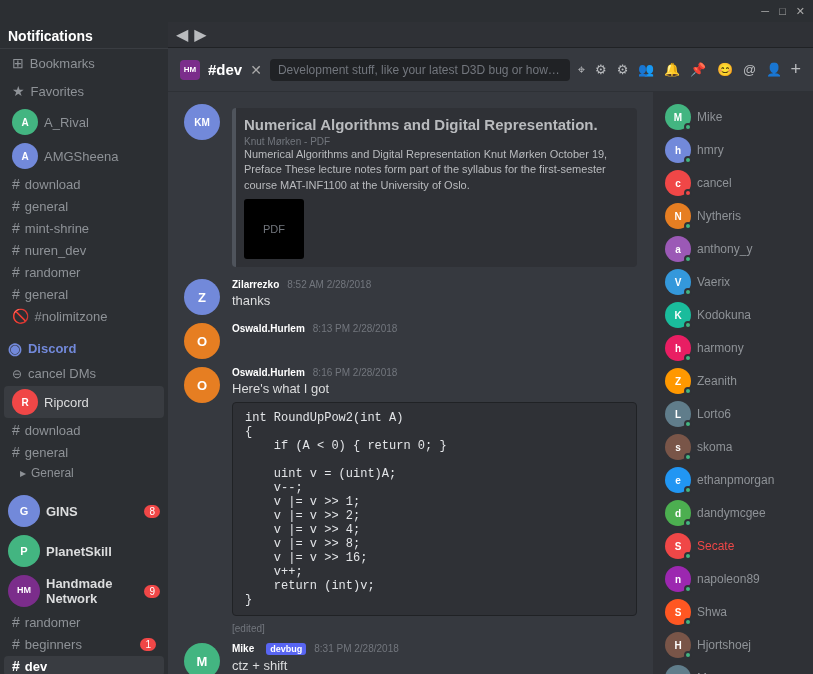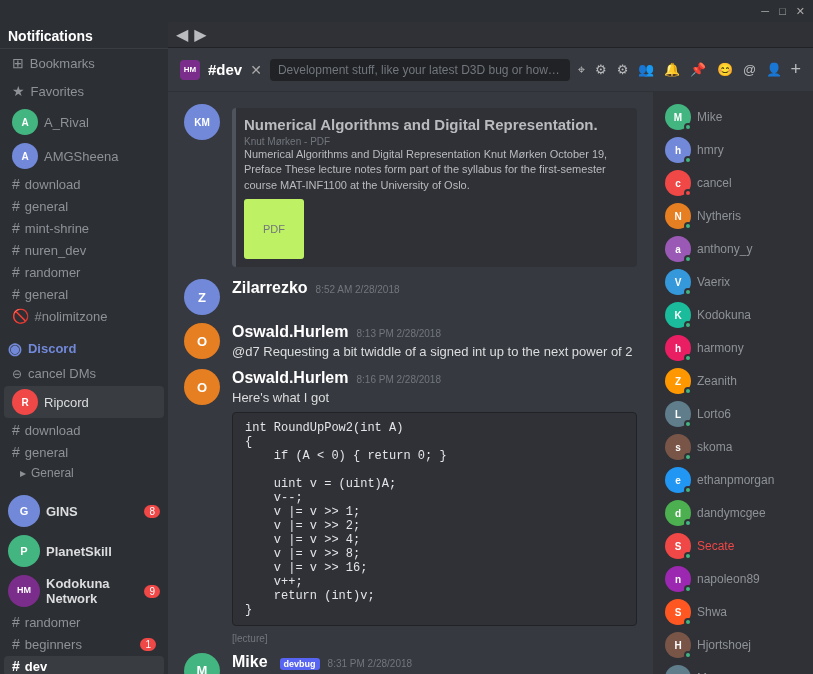--- a/index.html
+++ b/index.html
@@ -119,21 +119,21 @@
         <span style="background:#f04747; color:#fff; border-radius:8px; font-size:10px; padding:1px 5px;">8</span>
       </div>
 
       <div style="display:flex; align-items:center; padding:4px 8px; cursor:pointer;">
         <div style="width:32px; height:32px; border-radius:50%; background:#43b581; display:flex; align-items:center; justify-content:center; font-size:11px; color:white; font-weight:bold; margin-right:6px; flex-shrink:0;">P</div>
         <span style="color:#dcddde; font-weight:600;">PlanetSkill</span>
       </div>
 
       <div style="display:flex; align-items:center; padding:4px 8px; cursor:pointer;">
         <div style="width:32px; height:32px; border-radius:50%; background:#7b2d8b; display:flex; align-items:center; justify-content:center; font-size:9px; color:white; font-weight:bold; margin-right:6px; flex-shrink:0; text-align:center; line-height:1.1;">HM</div>
-        <span style="color:#dcddde; font-weight:600; flex:1;">Kodokuna Network</span>
+        <span style="color:#dcddde; font-weight:600; flex:1;">Handmade Network</span>
         <span style="background:#f04747; color:#fff; border-radius:8px; font-size:10px; padding:1px 5px;">9</span>
       </div>
 
       <div style="display:flex; align-items:center; padding:2px 8px; cursor:pointer; color:#8e9297; margin:1px 4px; border-radius:4px;">
         <span style="margin-right:5px; font-size:14px;">#</span>
           <span>randomer</span>
       </div>
       <div style="display:flex; align-items:center; padding:2px 8px; cursor:pointer; color:#8e9297; margin:1px 4px; border-radius:4px;">
         <span style="margin-right:5px; font-size:14px;">#</span>
           <span style="flex:1;">beginners</span>
@@ -175,58 +175,58 @@
       </div>
 
       <div style="display:flex; flex:1; overflow:hidden;">
 
         <div style="flex:1; overflow-y:auto; padding:8px 0; background:#36393f;">
           <style>
             .msg-row { display:flex; padding:4px 16px; gap:12px; }
             .msg-avatar { width:36px; height:36px; border-radius:50%; flex-shrink:0; display:flex; align-items:center; justify-content:center; font-size:13px; font-weight:bold; color:white; }
             .msg-body { flex:1; }
             .msg-header { display:flex; align-items:baseline; gap:8px; margin-bottom:2px; }
-            .msg-author { font-weight:700; color:#fff; font-size:16px; }
+            .msg-author { font-weight:700; color:#fff; font-size:10px; }
             .msg-time { font-size:10px; color:#72767d; }
             .msg-text { color:#dcddde; font-size:13px; line-height:1.4; white-space:pre-wrap; }
             .msg-embed { background:#2f3136; border-left:4px solid #4f545c; border-radius:4px; padding:8px; margin:4px 0; max-width:440px; }
             .msg-code { background:#2f3136; border:1px solid #202225; border-radius:4px; padding:8px 12px; font-family:'Courier New', monospace; font-size:12px; color:#e3e5e8; margin:4px 0; white-space:pre; }
             .devbug-tag { background:#5865f2; color:white; font-size:9px; padding:1px 4px; border-radius:3px; font-weight:600; margin-left:4px; vertical-align:middle; }
           </style>
 
           <div class="msg-row">
             <div class="msg-avatar" style="background:#7289da; font-size:10px;">KM</div>
             <div class="msg-body">
               <div class="msg-embed">
                 <div style="font-size:15px; color:#b9bbbe; font-weight:600; margin-bottom:3px;">Numerical Algorithms and Digital Representation.</div>
                 <div style="font-size:10px; color:#72767d; margin-bottom:0;">Knut Mørken - PDF</div>
                 <div style="font-size:11px; color:#b9bbbe; line-height:1.4;">Numerical Algorithms and Digital Representation Knut Mørken October 19, Preface These lecture notes form part of the syllabus for the first-semester course MAT-INF1100 at the University of Oslo.</div>
-                <div style="width:60px; height:60px; background:#bef264; border-radius:3px; margin-top:6px; display:flex; align-items:center; justify-content:center; color:#72767d; font-size:11px;">PDF</div>
+                <div style="width:60px; height:60px; background:#000000; border-radius:3px; margin-top:6px; display:flex; align-items:center; justify-content:center; color:#72767d; font-size:11px;">PDF</div>
               </div>
             </div>
           </div>
 
           <div class="msg-row">
             <div class="msg-avatar" style="background:#7289da;">Z</div>
             <div class="msg-body">
               <div class="msg-header">
                 <span class="msg-author">Zilarrezko</span>
                 <span class="msg-time">8:52 AM  2/28/2018</span>
               </div>
+              <div class="msg-text">thanks</div>
             </div>
           </div>
 
           <div class="msg-row">
             <div class="msg-avatar" style="background:#e67e22;">O</div>
             <div class="msg-body">
               <div class="msg-header">
                 <span class="msg-author">Oswald.Hurlem</span>
                 <span class="msg-time">8:13 PM  2/28/2018</span>
               </div>
-              <div class="msg-text">@d7 Requesting a bit twiddle of a signed int up to the next power of 2</div>
             </div>
           </div>
 
           <div class="msg-row">
             <div class="msg-avatar" style="background:#e67e22;">O</div>
             <div class="msg-body">
               <div class="msg-header">
                 <span class="msg-author">Oswald.Hurlem</span>
                 <span class="msg-time">8:16 PM  2/28/2018</span>
               </div>
@@ -238,21 +238,21 @@
     uint v = (uint)A;
     v--;
     v |= v &gt;&gt; 1;
     v |= v &gt;&gt; 2;
     v |= v &gt;&gt; 4;
     v |= v &gt;&gt; 8;
     v |= v &gt;&gt; 16;
     v++;
     return (int)v;
 }</div>
-              <span style="font-size:10px; color:#72767d;">[lecture]</span>
+              <span style="font-size:10px; color:#72767d;">[edited]</span>
             </div>
           </div>
 
           <div class="msg-row">
             <div class="msg-avatar" style="background:#43b581;">M</div>
             <div class="msg-body">
               <div class="msg-header">
                 <span class="msg-author">Mike</span>
                 <span class="devbug-tag">devbug</span>
                 <span class="msg-time">8:31 PM  2/28/2018</span>

